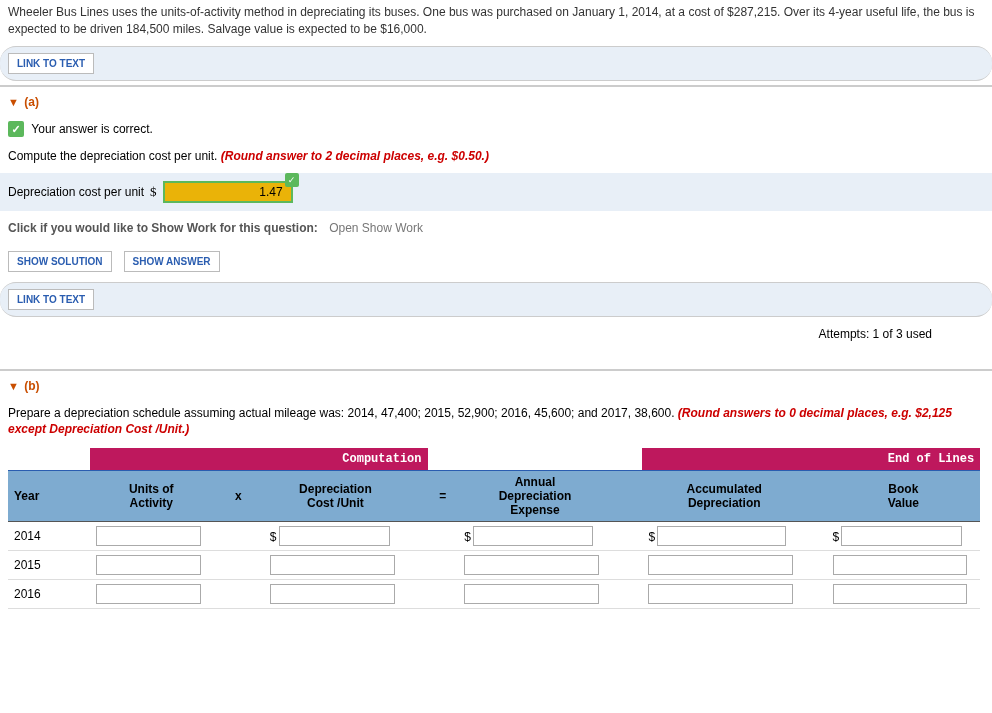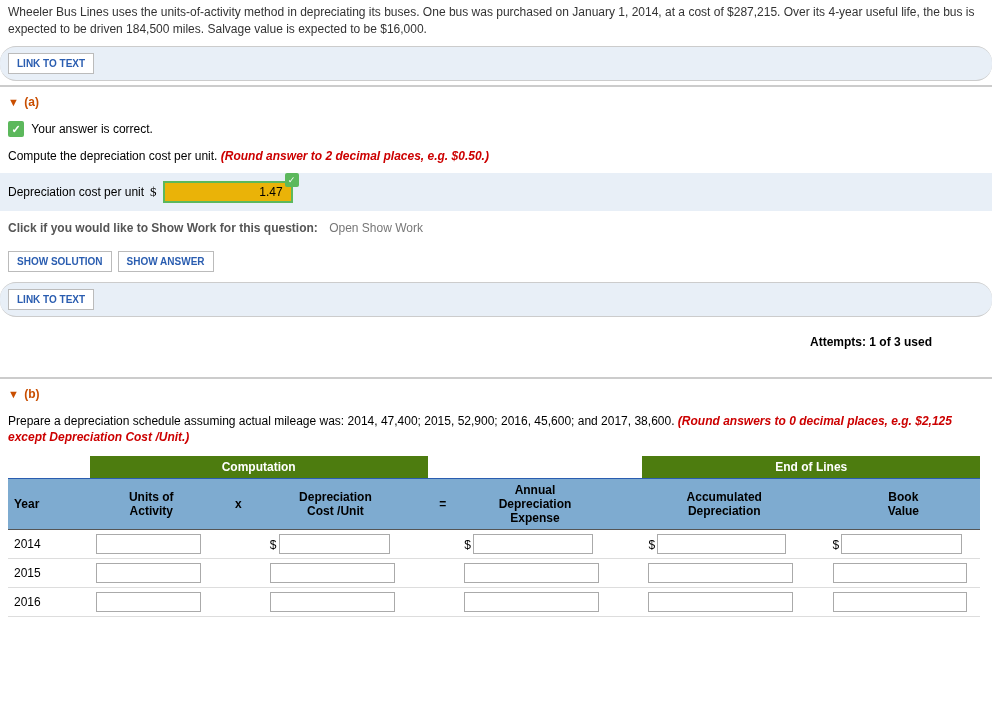--- a/index.html
+++ b/index.html
@@ -15,29 +15,29 @@
   .correct-text { margin-left: 4px; }
   .instruction { padding: 4px 8px 10px 8px; }
   .red-instr { color: #cc0000; font-style: italic; font-weight: bold; }
   .answer-row { background: #e8eff7; padding: 8px; display: flex; align-items: center; gap: 6px; }
   .currency { font-family: 'Times New Roman', serif; font-size: 13px; }
   .answer-input-wrap { position: relative; display: inline-block; }
   .answer-input { width: 130px; height: 22px; border: 2px solid #5cb85c; background: #eab308; text-align: right; padding: 2px 8px 2px 4px; font-size: 12px; }
   .input-check { position: absolute; top: -8px; right: -6px; width: 14px; height: 14px; background: #5cb85c; color:#fff; font-size:9px; text-align:center; line-height:14px; border-radius:2px; }
   .show-work-row { padding: 10px 8px; font-weight: bold; color: #555; font-size: 12px; }
   .show-work-link { color: #777; font-weight: normal; margin-left: 8px; cursor:pointer; }
-  .btn-row { padding: 6px 8px; display:flex; gap:6px; }
+  .btn-row { padding: 6px 8px; display:flex; gap:12px; }
   .btn-row + .section-bar { margin-top: 4px; }
-  .attempts-row { text-align: right; padding: 18px 60px 24px 8px; font-weight: bold; font-size: 12px; }
+  .attempts-row { text-align: right; padding: 10px 60px 24px 8px; font-weight: normal; font-size: 12px; }
   .part-b-instr { padding: 4px 8px 10px 8px; line-height:1.4; }
   
   
   .dep-table { width: 98%; margin: 0 8px; border-collapse: collapse; }
   .dep-table th, .dep-table td { padding: 4px 6px; font-size: 12px; }
-  .hdr-dark { background: #4d7c0f; color: #fff; font-weight: bold; text-align: center; padding:5px; }
+  .hdr-dark { background: #be185d; color: #fff; font-weight: bold; text-align: right; padding:5px;font-family:Liberation Mono, monospace; }
   .hdr-light { background: #7eabd0; color: #000; font-weight: bold; text-align: center; border-bottom: 1px solid #555; border-top:1px solid #2a5db0;}
   .hdr-light.first-col { text-align: left; }
   .year-cell { font-weight:normal; text-align:left; padding-left:8px; border-bottom:1px solid #ddd; }
   .row-td { border-bottom: 1px solid #ddd; }
   .tbl-input { width: 95%; height: 20px; border: 1px solid #aaa; background:#fff; padding:2px; }
   .dollar { margin-right:2px; }
   .sep-line { height: 6px; background:#fff; border-bottom:2px solid #ccc; }
 </style>
 </head>
 <body>

